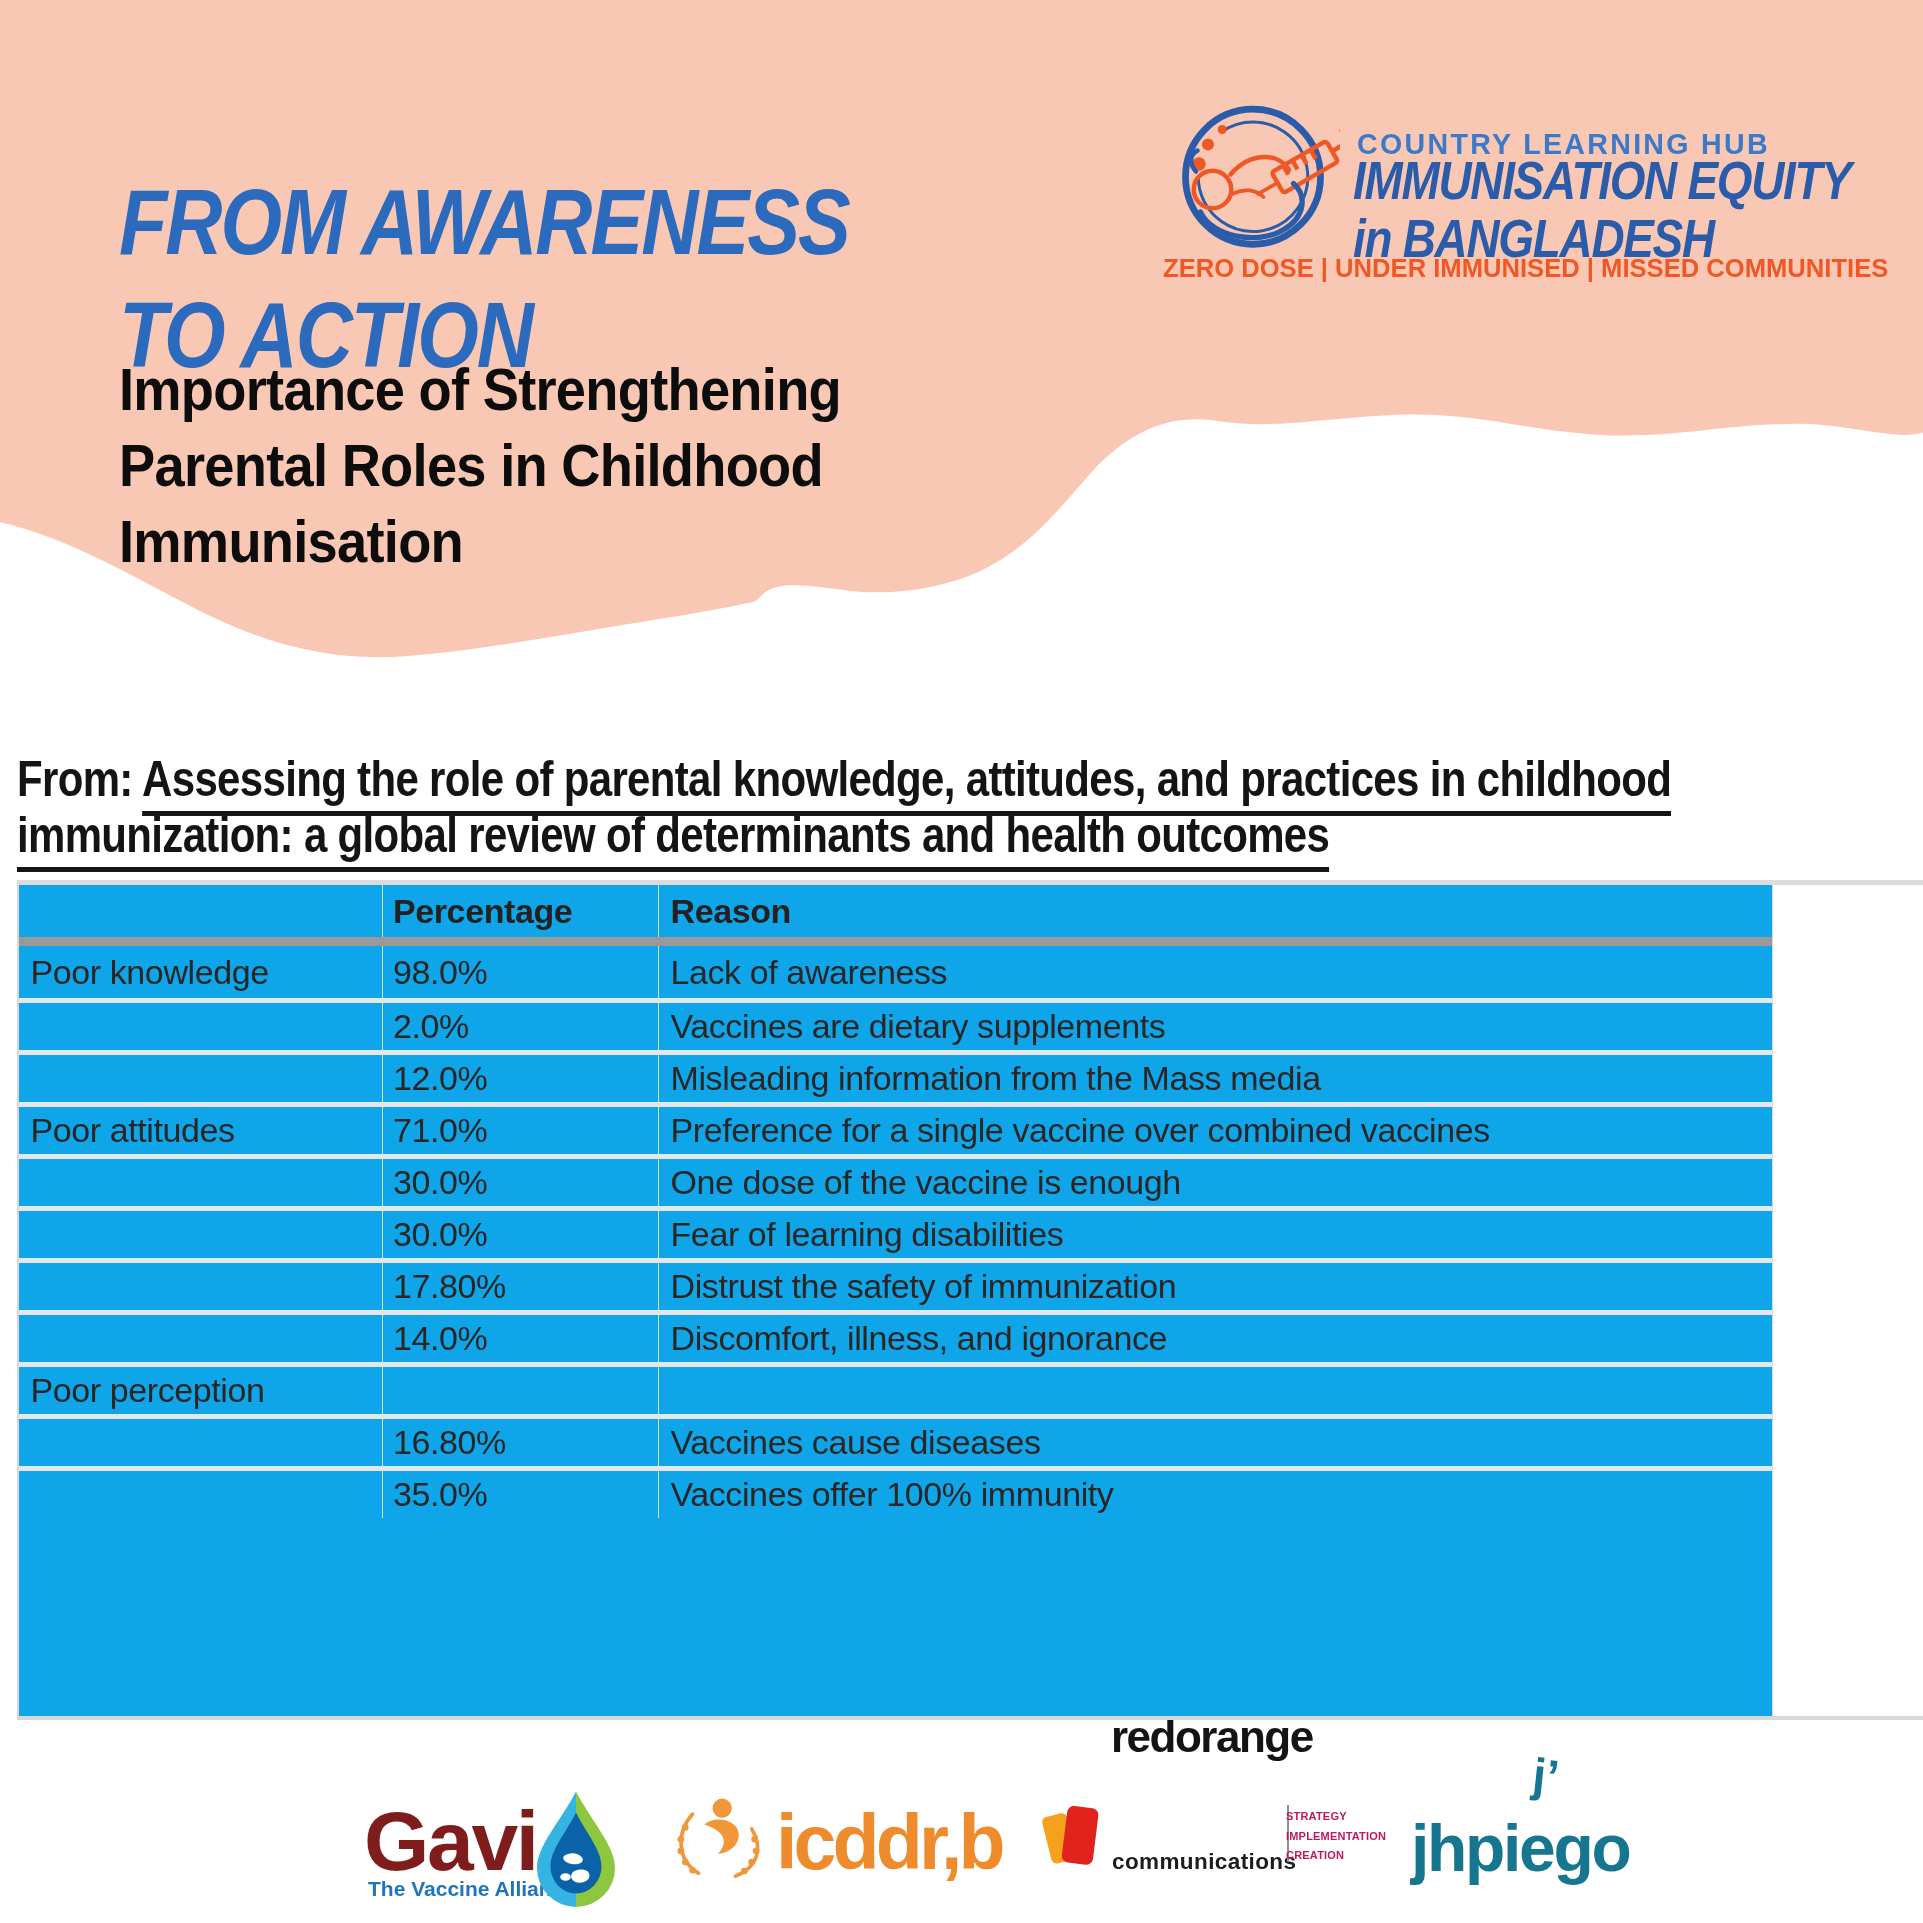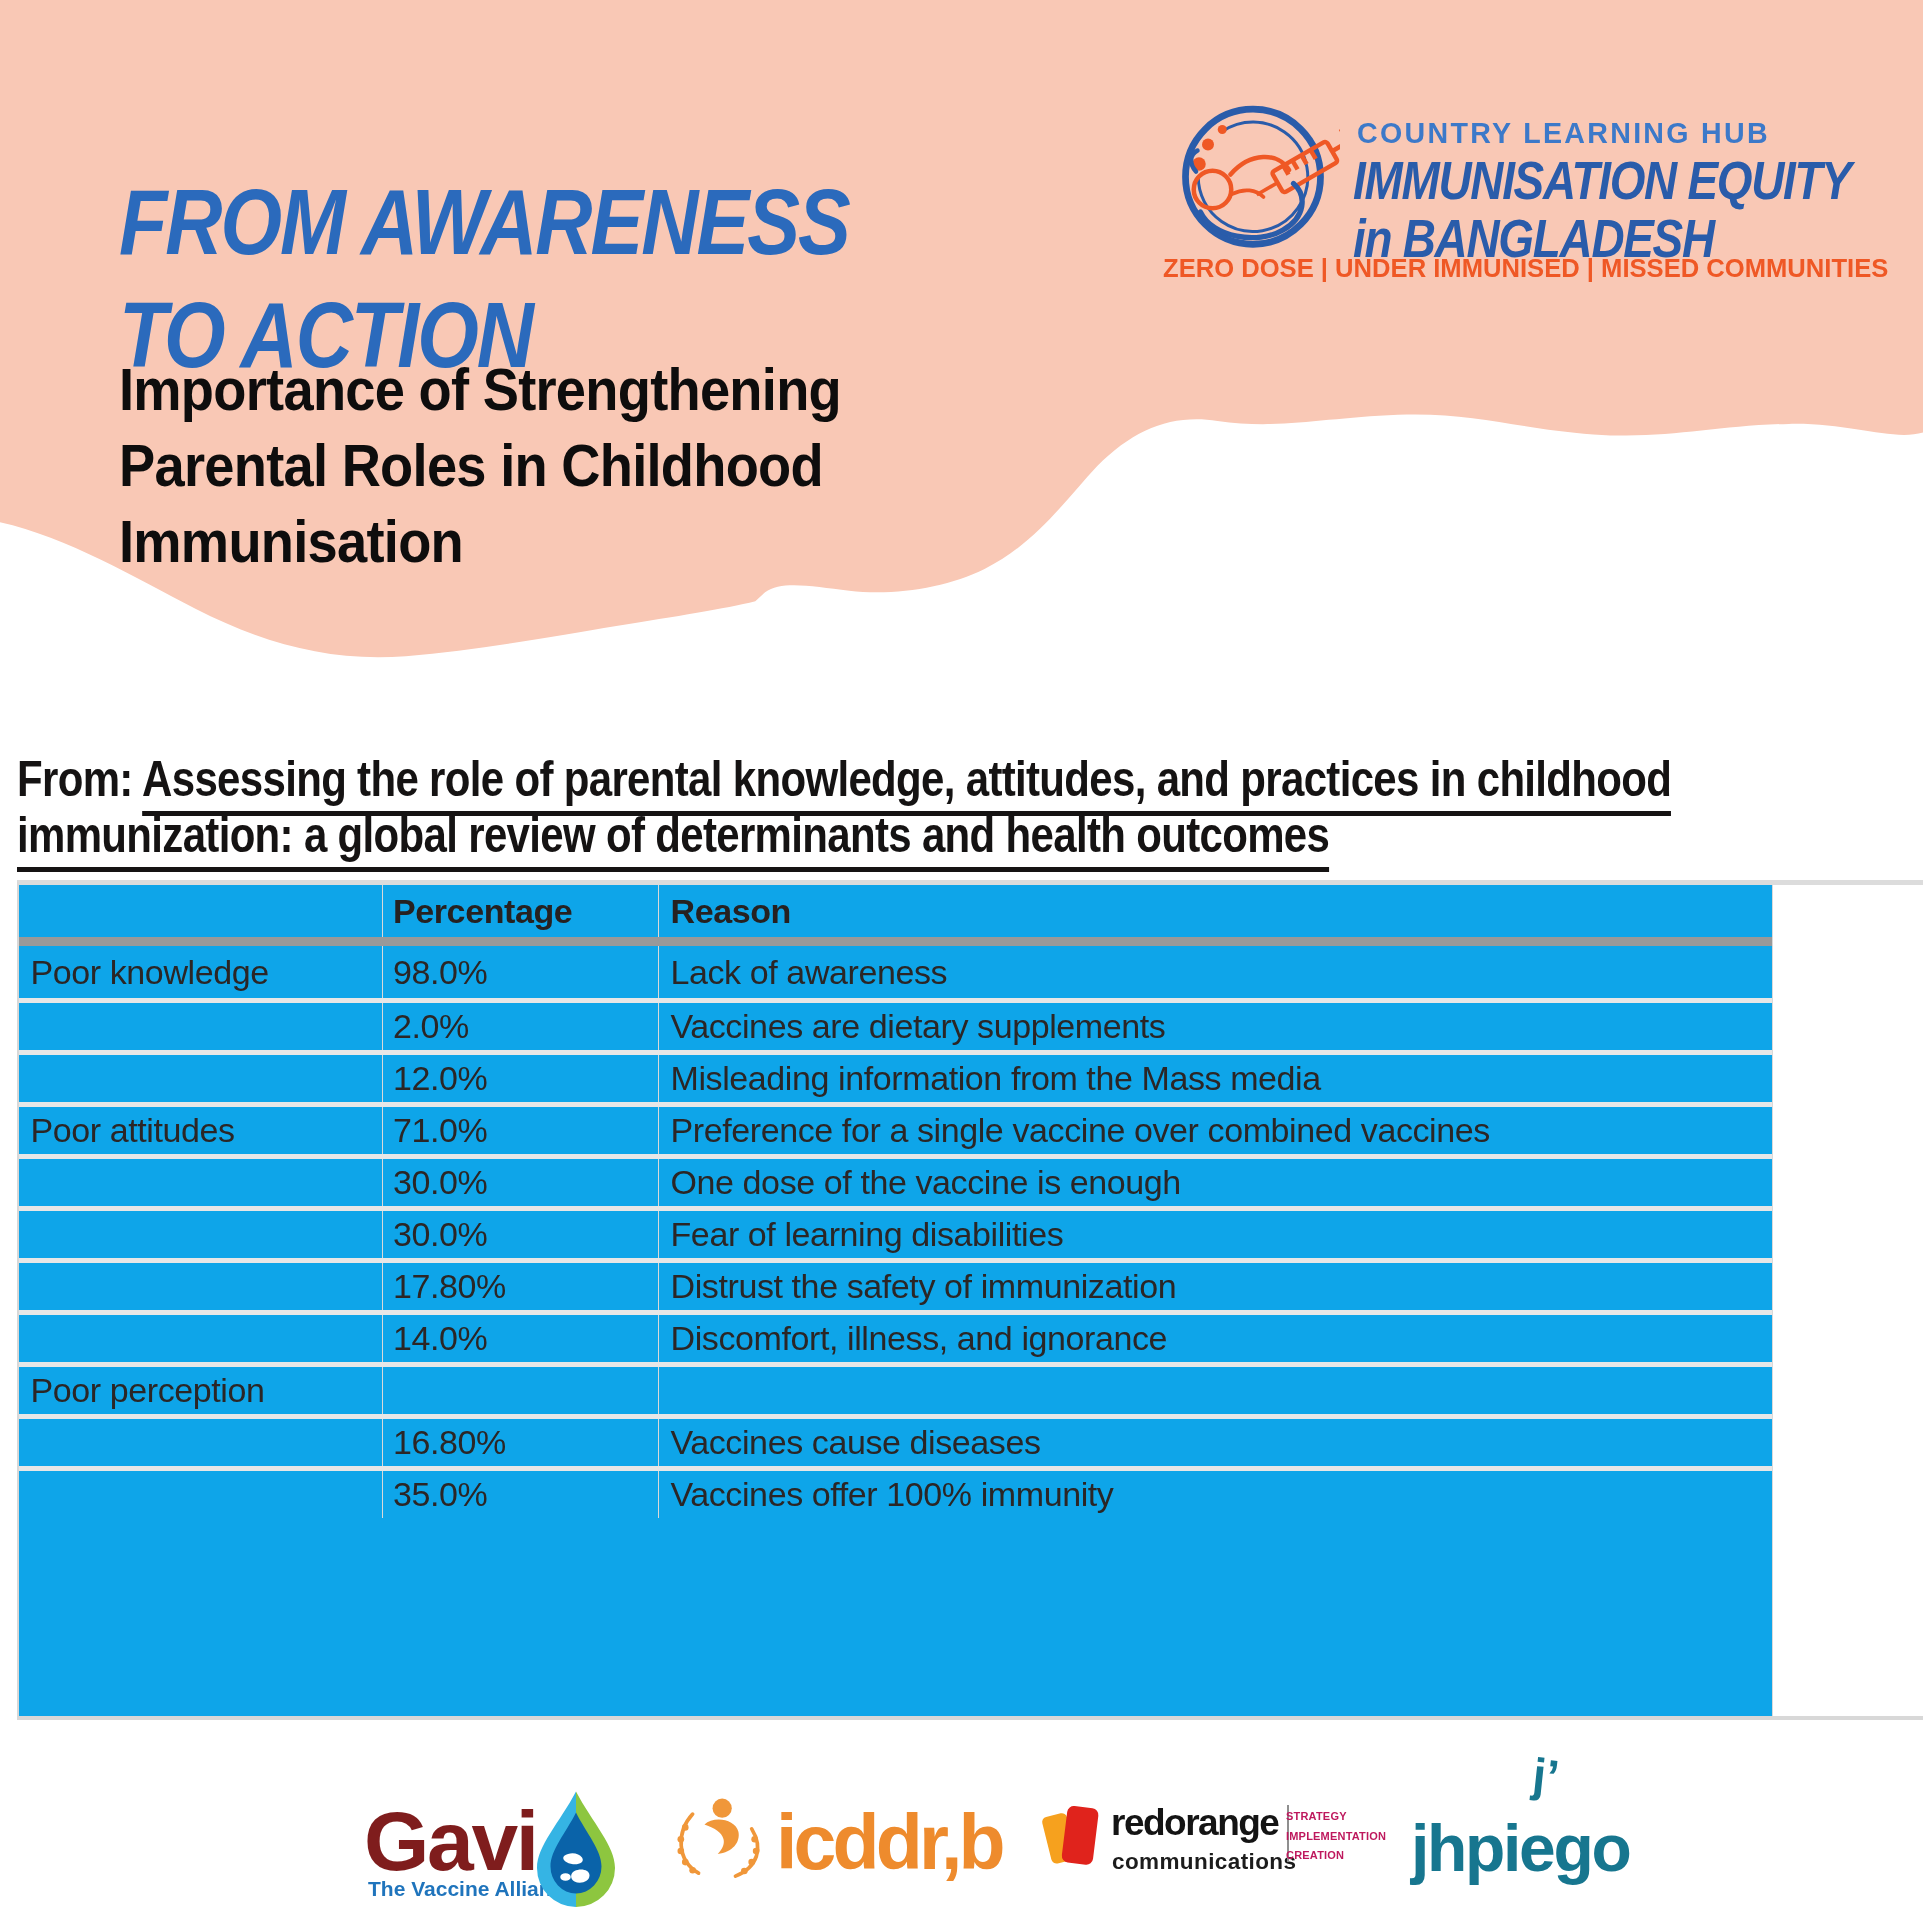--- a/index.html
+++ b/index.html
@@ -13,21 +13,21 @@
   .hero-title{position:absolute;left:119px;color:#2b6abc;font-style:italic;font-weight:bold;
               font-size:92px;letter-spacing:-2.3px;white-space:nowrap;
               transform:scaleX(.86);transform-origin:left top;}
   #title1{top:170px;} #title2{top:283px;}
   .hero-sub{position:absolute;left:119px;top:352px;color:#0e0d0d;font-weight:bold;
             font-size:59px;line-height:76px;letter-spacing:-0.8px;white-space:nowrap;
             transform:scaleX(.92);transform-origin:left top;}
 
   
   #brand-mark{position:absolute;left:1166px;top:98px;width:174px;height:174px;}
-  #hub-label{position:absolute;left:1357px;top:117px;font-size:28.6px;font-weight:bold;
+  #hub-label{position:absolute;left:1357px;top:128px;font-size:28.6px;font-weight:bold;
              letter-spacing:2.3px;color:#3c79c9;white-space:nowrap;}
   .brand-name{position:absolute;left:1353px;color:#2a5caa;font-weight:bold;font-style:italic;
               font-size:54px;letter-spacing:-1.5px;white-space:nowrap;
               transform:scaleX(.85);transform-origin:left top;}
   #brand-name1{top:149px;} #brand-name2{top:207px;}
   #brand-tagline{position:absolute;left:1163px;top:254px;font-size:25.6px;font-weight:bold;
                  color:#ef5825;white-space:nowrap;}
 
   
   .src-line{position:absolute;left:16.5px;font-size:50px;font-weight:bold;color:#151313;
@@ -56,21 +56,21 @@
 
   
   #gavi-word{position:absolute;left:364px;top:1793px;font-size:84px;font-weight:bold;
              color:#7f1d1d;letter-spacing:-2.3px;}
   #gavi-sub{position:absolute;left:368px;top:1877px;font-size:21px;font-weight:bold;color:#1f74bc;}
   #gavi-drop{position:absolute;left:531px;top:1787px;width:90px;height:120px;}
   #icddrb-icon{position:absolute;left:669px;top:1789px;width:96px;height:96px;}
   #icddrb-word{position:absolute;left:776px;top:1798px;font-size:77px;font-weight:bold;
                color:#ee8b2d;letter-spacing:-3.8px;}
   #ro-shapes{position:absolute;left:1039px;top:1801px;width:71px;height:71px;}
-  #ro-word{position:absolute;left:1111px;top:1802px;font-size:37px;font-weight:bold;
+  #ro-word{position:absolute;left:1111px;top:1712px;font-size:44px;font-weight:bold;
            color:#141414;letter-spacing:-1.5px;}
   #ro-sub{position:absolute;left:1112px;top:1849px;font-size:22.5px;font-weight:bold;
           color:#1c1c1c;letter-spacing:0.4px;}
   #ro-divider{position:absolute;left:1287px;top:1805px;width:2.3px;height:57px;background:#8f8f8f;}
   #ro-tags{position:absolute;left:1286px;top:1807px;font-size:11px;font-weight:bold;
            color:#be185d;line-height:19.5px;letter-spacing:0.2px;}
   #jh-word{position:absolute;left:1411px;top:1810px;font-size:66px;font-weight:bold;
            color:#17768f;letter-spacing:-2.3px;text-align:center;}
   #jh-mark{position:absolute;left:1533px;top:1748px;font-size:47px;font-weight:bold;
            color:#17768f;transform:rotate(6deg);}

